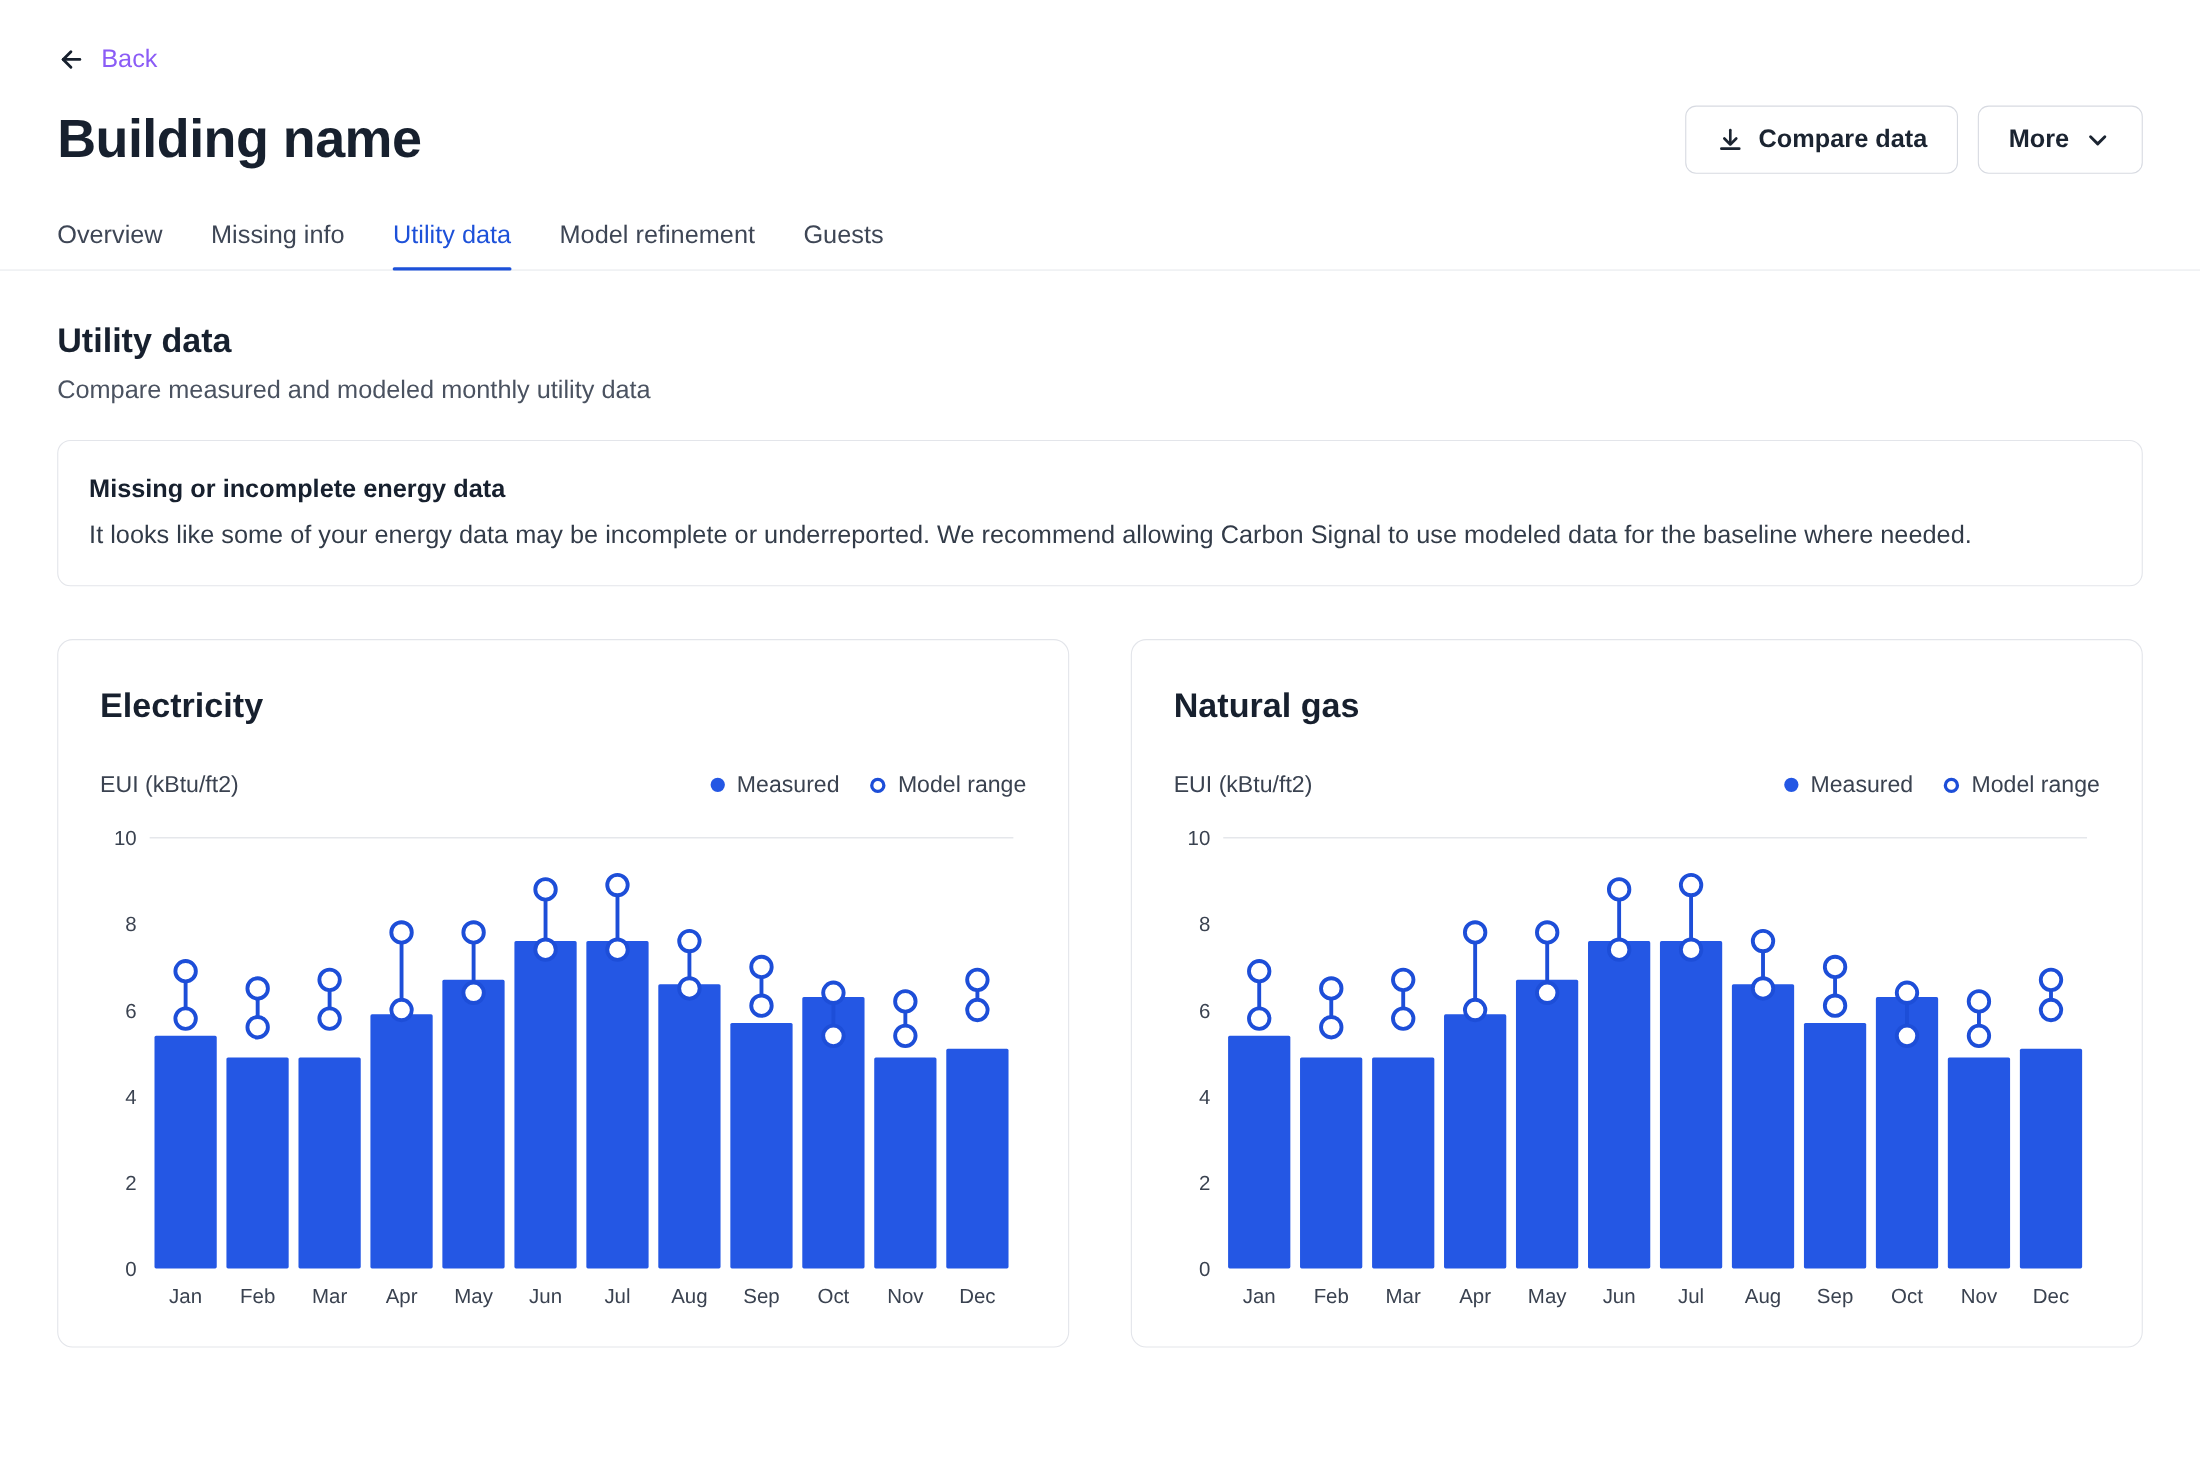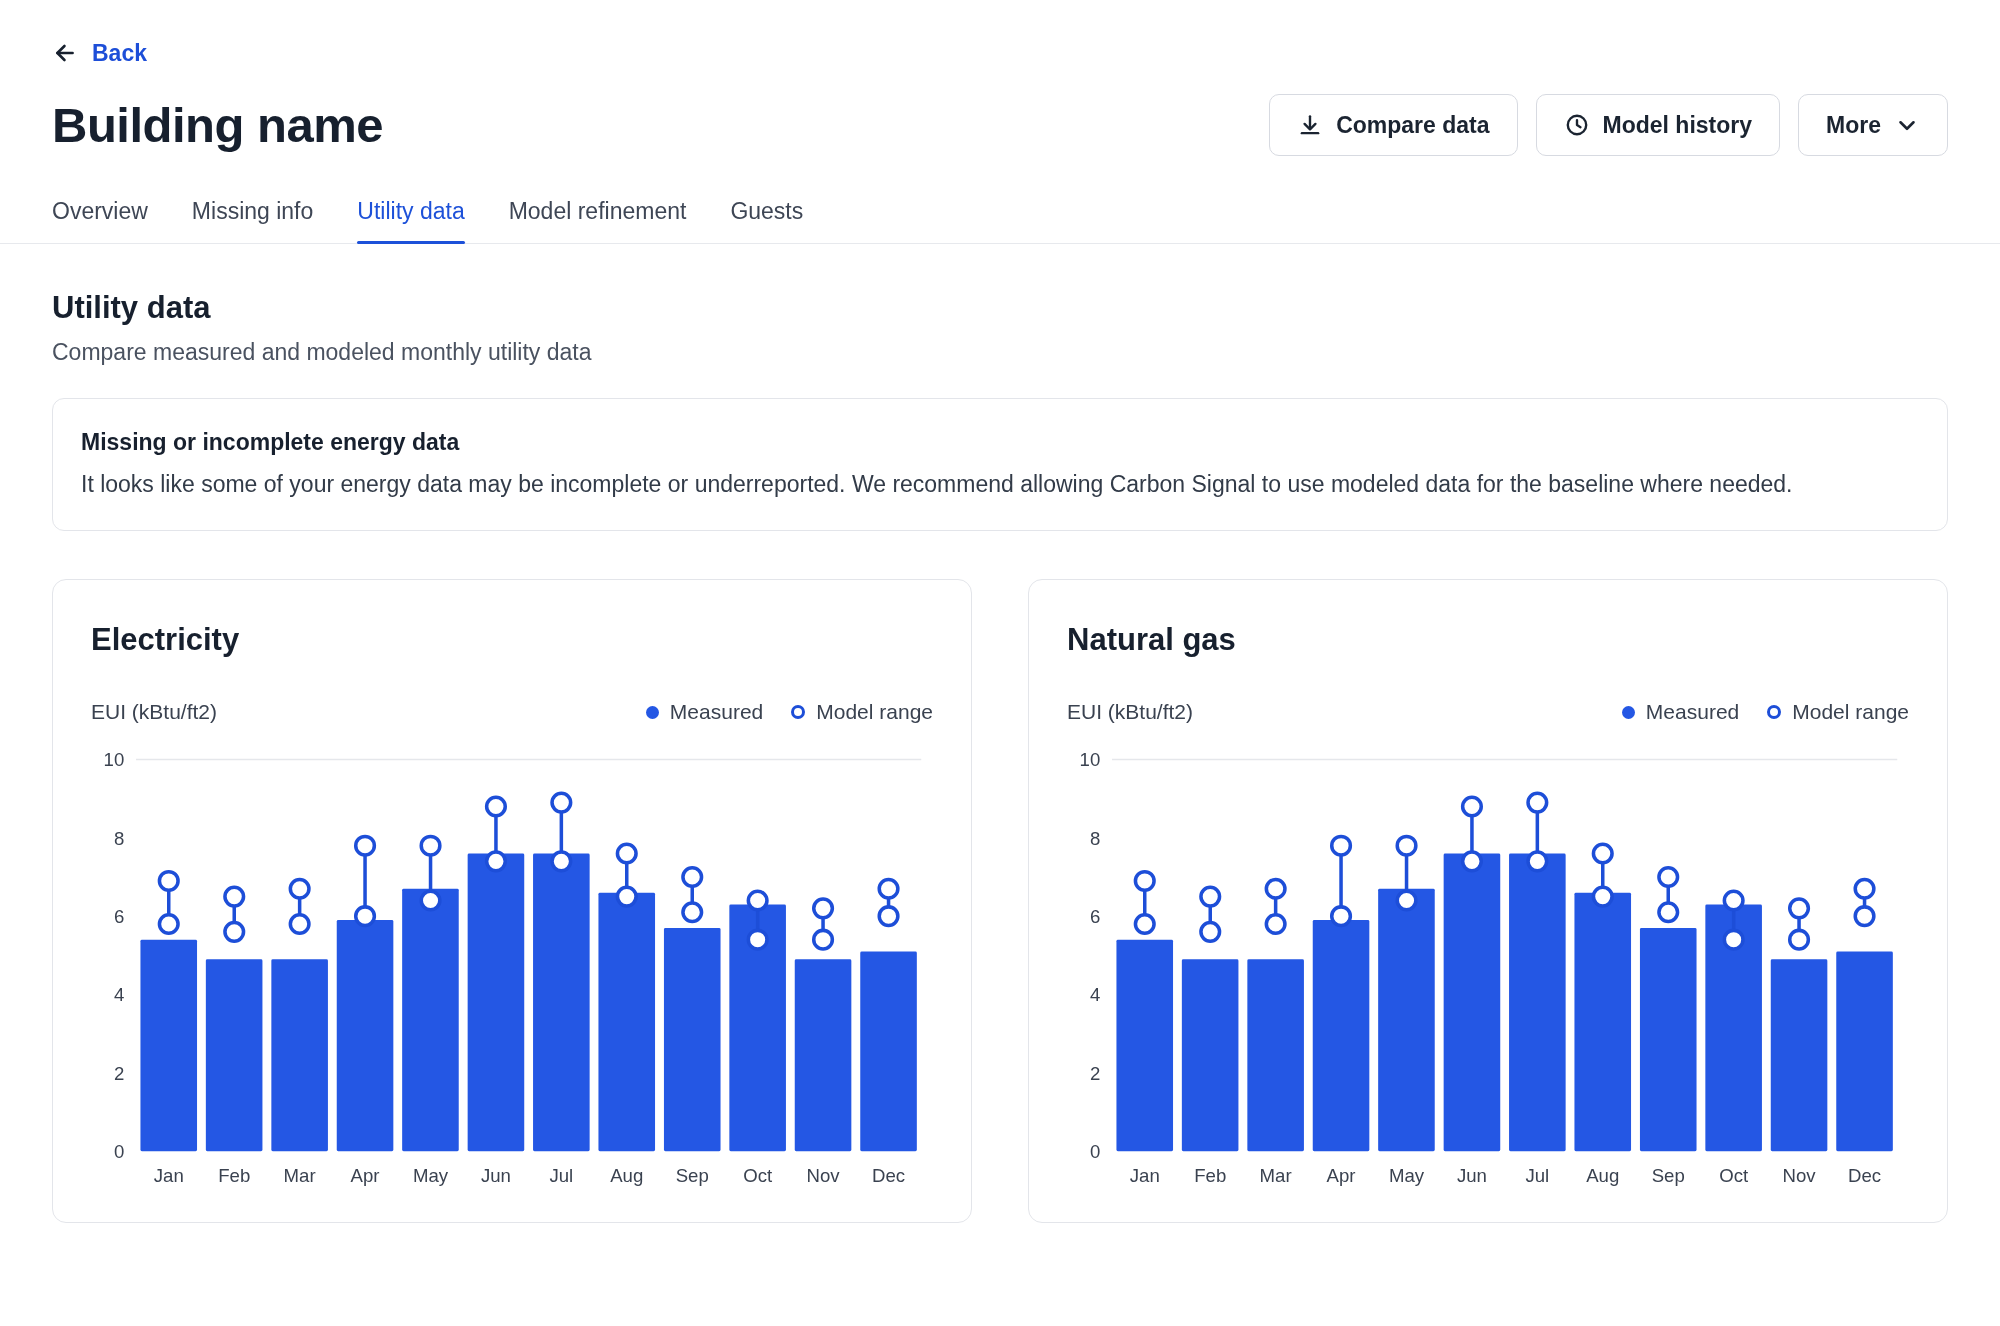--- a/index.html
+++ b/index.html
@@ -5,21 +5,21 @@
   * { box-sizing: border-box; }
   html,body { margin:0; padding:0; }
   body {
     width: 2000px; height: 1326px; overflow: hidden;
     background: #ffffff; color: #17202e;
     font-family: "Liberation Sans", sans-serif;
   }
   .page { padding: 40px 52px 0; }
 
   
-  .back { display:inline-flex; align-items:flex-start; gap:14px; font-size:23px; font-weight:700; color:#1d4ed8; cursor:pointer; }
+  .back { display:inline-flex; align-items:center; gap:14px; font-size:23px; font-weight:400; color:#8b5cf6; cursor:pointer; }
   .back svg { width:26px; height:26px; }
 
   
   .title-row { display:flex; justify-content:space-between; align-items:center; margin-top:24px; }
   h1 { margin:0; font-size:49px; font-weight:700; letter-spacing:-0.5px; }
   .actions { display:flex; gap:18px; align-items:center; }
   .btn {
     display:inline-flex; align-items:center; gap:13px; height:62px; padding:0 27px;
     background:#fff; border:1px solid #d7dae1; border-radius:10px;
     font-family:"Liberation Sans", sans-serif;
@@ -79,27 +79,20 @@
   <div class="title-row">
     <h1>Building name</h1>
     <div class="actions">
       <button class="btn">
         <svg viewBox="0 0 24 24" fill="none" stroke="#1b2431" stroke-width="2.2" stroke-linecap="round" stroke-linejoin="round">
             <path d="M12 4v11"></path>
             <path d="M7 11l5 5 5-5"></path>
             <path d="M4.5 19.5h15"></path>
           </svg>
         <span>Compare data</span>
-      </button>
-      <button class="btn">
-        <svg viewBox="0 0 24 24" fill="none" stroke="#1b2431" stroke-width="2.2" stroke-linecap="round" stroke-linejoin="round">
-            <circle cx="12" cy="12" r="8.5"></circle>
-            <path d="M12 7.5V12l3.2 2"></path>
-          </svg>
-        <span>Model history</span>
       </button>
       <button class="btn">
         <span>More</span>
         <svg viewBox="0 0 24 24" fill="none" stroke="#1b2431" stroke-width="2.4" stroke-linecap="round" stroke-linejoin="round">
             <path d="M6 9.5l6 6 6-6"></path>
           </svg>
       </button>
     </div>
   </div>
 

